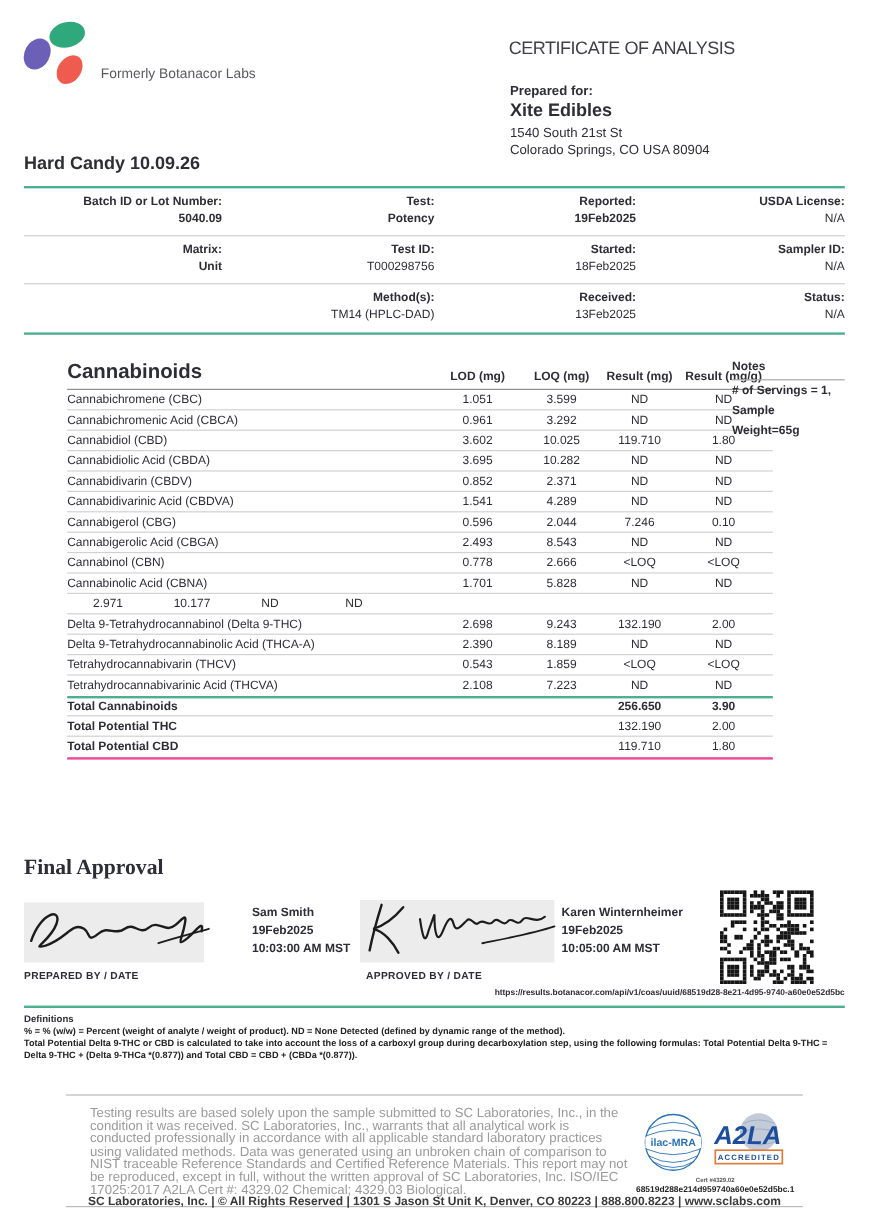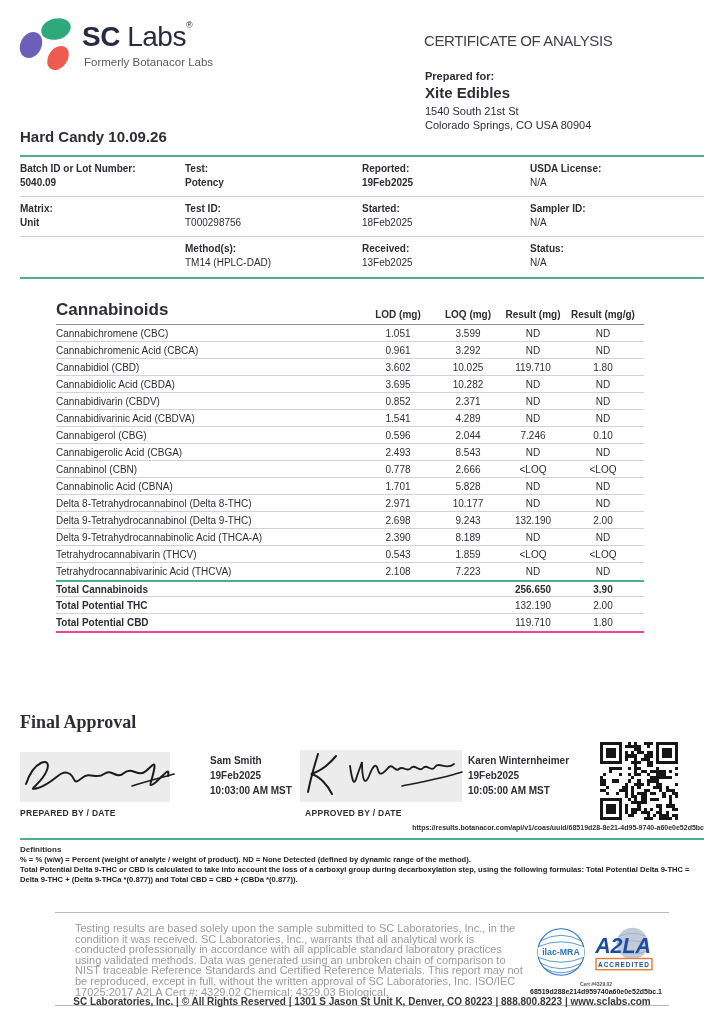--- a/index.html
+++ b/index.html
@@ -24,21 +24,21 @@
   #coa-title { left:424px; top:32px; width:286px; font-size:15px; font-weight:400; color:#3f3f4a; letter-spacing:-0.4px; white-space:nowrap; }
   #prepared-label { left:425px; top:70px; font-size:11px; font-weight:600; color:#2d2d35; }
   #client-name { left:425px; top:84px; font-size:15px; font-weight:700; }
   #addr1 { left:425px; top:105px; font-size:11px; }
   #addr2 { left:425px; top:119px; font-size:11px; }
 
   #sample-title { left:20px; top:128px; font-size:15px; font-weight:700; }
 
   
   #info-table { left:20px; top:155px; width:684px; border-top:2px solid #4daf90; border-bottom:2px solid #4daf90; }
-  .info-row { display:grid; grid-template-columns:165px 177px 168px 174px; padding:6px 0 2px 0; min-height:40px; }
+  .info-row { display:grid; grid-template-columns:165px 177px 168px 174px; padding:6px 0 2px 0; min-height:40px;text-align:right; }
   .info-row-sep { border-bottom:1px solid #cfcfcf; }
   .info-label { font-size:10px; font-weight:700; }
   .info-value { font-size:10px; margin-top:3px; }
 
   
   #cann-table { left:20px; top:300px; width:588px; border-bottom:2px solid #ec4899;margin-left:36px; }
   .chead { display:flex; align-items:flex-end; padding-bottom:4px; border-bottom:1px solid #8c8c8c; }
   .ctitle { font-size:17px; font-weight:700; }
   .chcol { font-weight:700; }
   .cname { width:308px; font-size:10px; text-align:left; }
@@ -98,21 +98,20 @@
 <body>
 
 <div id="page">
 
   <div class="abs" id="logo">
     <svg id="logo-blobs" width="62" height="62" viewBox="0 0 62 62">
       <ellipse cx="38" cy="15" rx="15" ry="10.5" fill="#2fa97c" transform="rotate(-14 38 15)"></ellipse>
       <ellipse cx="13" cy="31" rx="10.5" ry="13.5" fill="#6b5fb8" transform="rotate(28 13 31)"></ellipse>
       <ellipse cx="40" cy="44" rx="9.5" ry="13" fill="#ef5b4f" transform="rotate(35 40 44)"></ellipse>
     </svg>
-    <div id="logo-text"><span class="sc">SC</span> <span class="labs">Labs</span><sup>®</sup></div>
     <div id="logo-tagline">Formerly Botanacor Labs</div>
   </div>
 
   <div class="abs" id="coa-title">CERTIFICATE OF ANALYSIS</div>
   <div class="abs" id="prepared-label">Prepared for:</div>
   <div class="abs" id="client-name">Xite Edibles</div>
   <div class="abs" id="addr1">1540 South 21st St</div>
   <div class="abs" id="addr2">Colorado Springs, CO USA 80904</div>
 
   <div class="abs" id="sample-title">Hard Candy 10.09.26</div>
@@ -244,21 +243,20 @@
           <div class="c4">&lt;LOQ</div>
         </div>
         <div class="crow">
           <div class="cname">Cannabinolic Acid (CBNA)</div>
           <div class="c1">1.701</div>
           <div class="c2">5.828</div>
           <div class="c3">ND</div>
           <div class="c4">ND</div>
         </div>
         <div class="crow">
-          <div class="cname">Delta 8-Tetrahydrocannabinol (Delta 8-THC)</div>
           <div class="c1">2.971</div>
           <div class="c2">10.177</div>
           <div class="c3">ND</div>
           <div class="c4">ND</div>
         </div>
         <div class="crow">
           <div class="cname">Delta 9-Tetrahydrocannabinol (Delta 9-THC)</div>
           <div class="c1">2.698</div>
           <div class="c2">9.243</div>
           <div class="c3">132.190</div>
@@ -302,20 +300,25 @@
         <div class="crow">
           <div class="cname tlabel">Total Potential CBD</div>
           <div class="c1"></div>
           <div class="c2"></div>
           <div class="c3">119.710</div>
           <div class="c4">1.80</div>
         </div>
       </div>
   </div>
 
+  <div class="abs" id="notes-col">
+    <div id="notes-header">Notes</div>
+    <div class="note-line"># of Servings = 1,</div>
+    <div class="note-line">Sample Weight=65g</div>
+  </div>
 
   <div class="abs" id="approval-title">Final Approval</div>
 
   <div class="abs sig-bg" id="sig1-bg"></div>
   <svg class="abs sig-svg" id="sig1-svg" width="164" height="60" viewBox="0 0 164 60">
     <path d="M12 38 C20 14 38 10 33 24 C28 38 10 46 24 42 C42 36 46 22 56 28 C62 32 58 40 68 32 C76 25 82 34 90 28 C98 22 102 34 110 27 C118 20 124 32 132 25 C138 20 142 14 140 24 C138 36 132 44 142 36 C150 29 156 20 154 30" stroke="#1c1c1c" stroke-width="2" fill="none" stroke-linecap="round"></path>
     <path d="M118 40 C130 36 146 32 160 28" stroke="#1c1c1c" stroke-width="1.6" fill="none" stroke-linecap="round"></path>
   </svg>
   <div class="abs sig-caption" id="caption1">PREPARED BY / DATE</div>
   <div class="abs sig-info" id="sig1-info">

